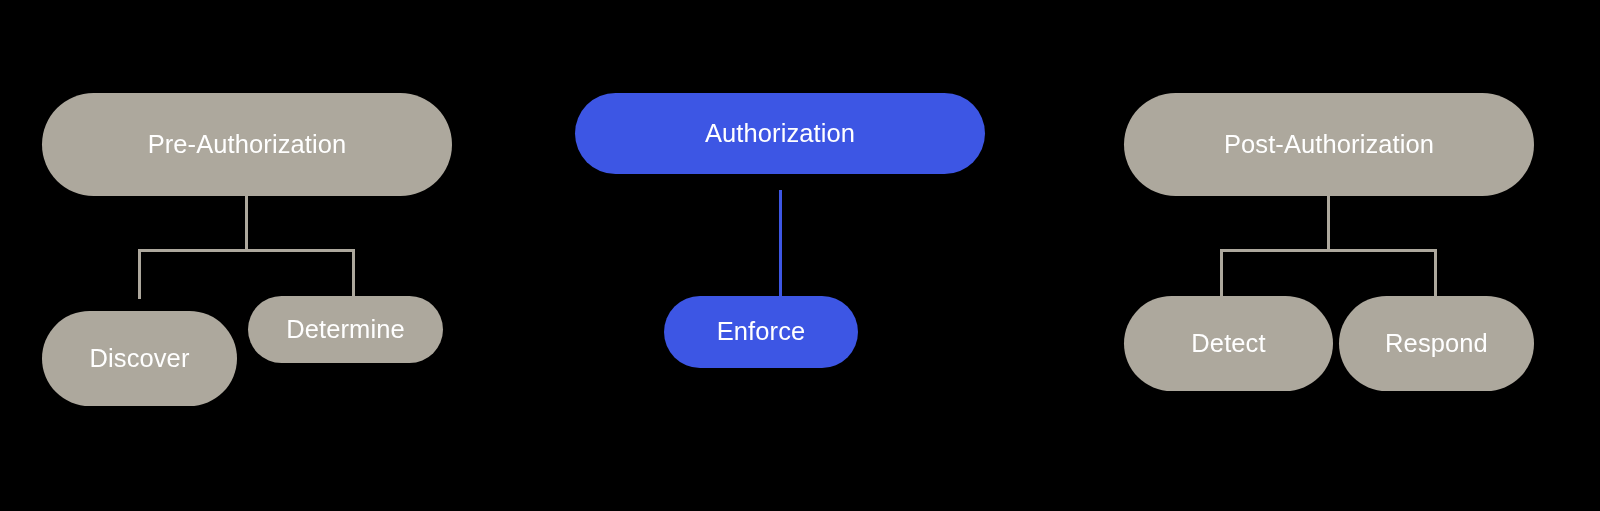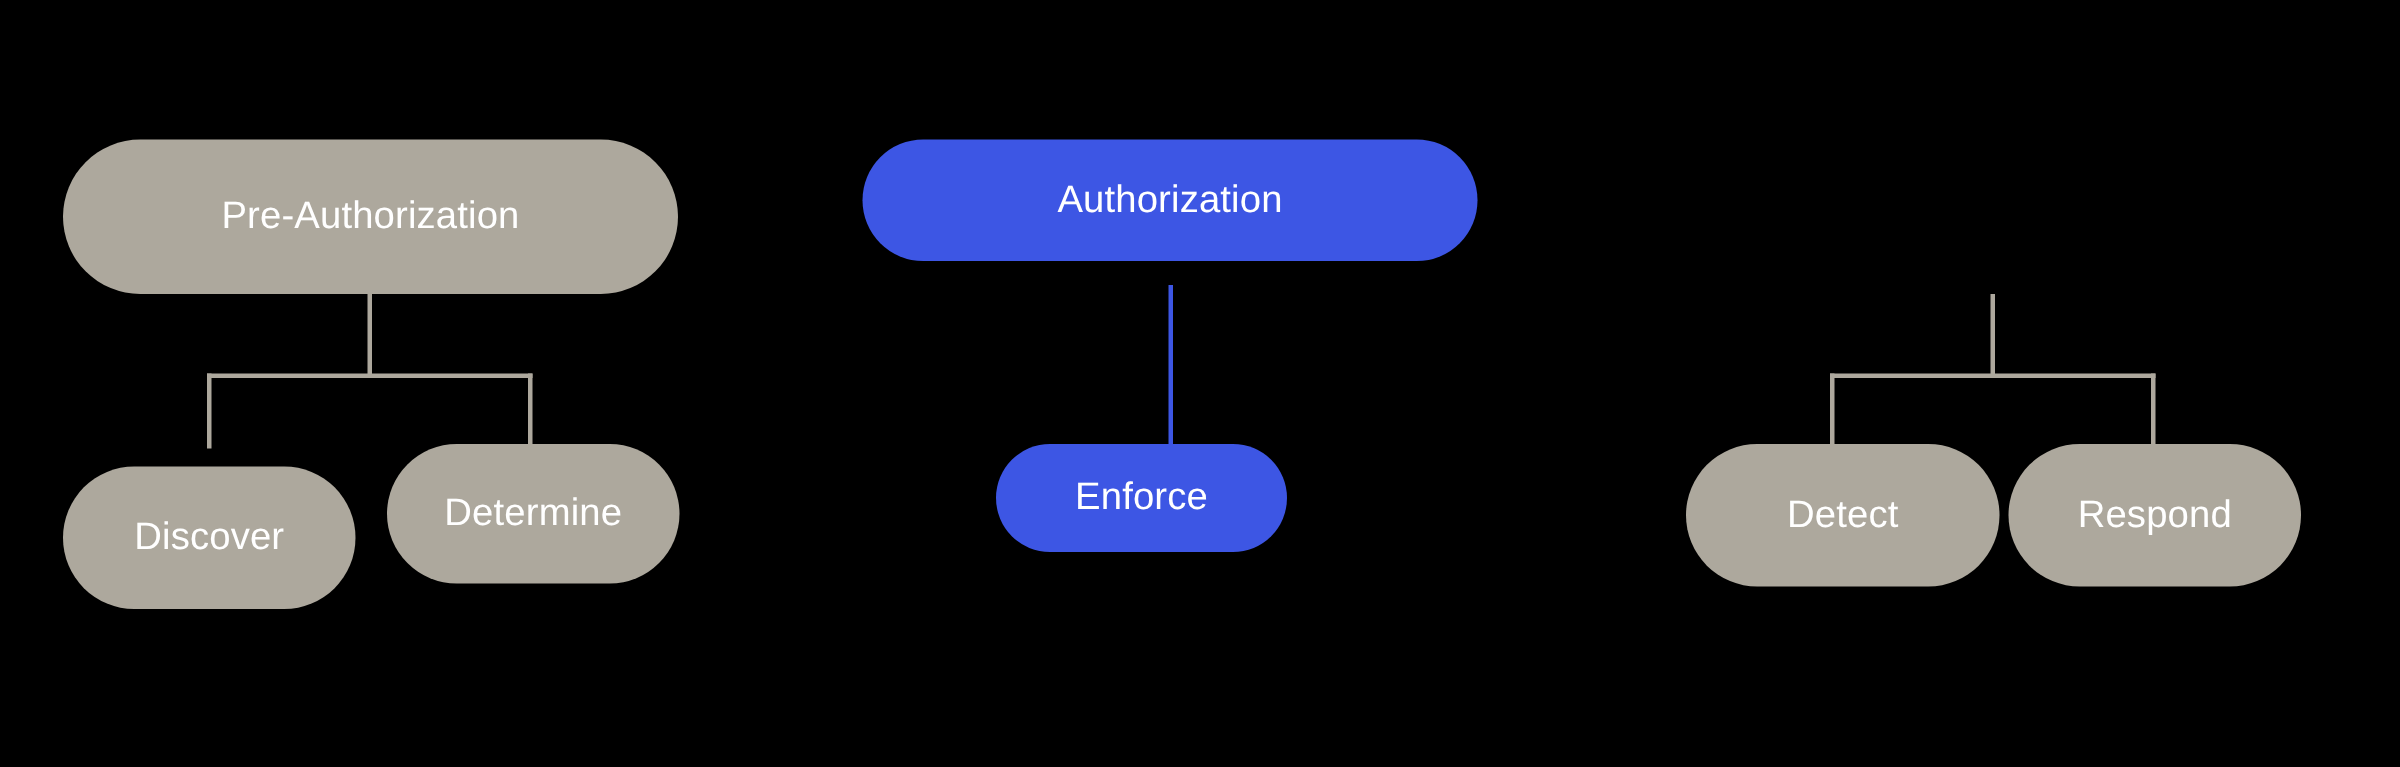--- a/index.html
+++ b/index.html
@@ -69,21 +69,21 @@
     <div class="conn v" style="left:352px; top:249px; height:50px;"></div>
 
     <div class="pill gray parent" style="left:42px; top:93px; width:410px; height:103px;">
       <span>Pre-Authorization</span>
     </div>
 
     <div class="pill gray child" style="left:42px; top:311px; width:195px; height:95px;">
       <span>Discover</span>
     </div>
 
-    <div class="pill gray child" style="left:258px; top:296px; width:195px; height:93px;">
+    <div class="pill gray child" style="left:248px; top:296px; width:195px; height:67px;">
       <span>Determine</span>
     </div>
   </div>
 
   <div class="group">
 
     <div class="conn blue v" style="left:779px; top:190px; height:110px;"></div>
 
     <div class="pill blue parent" style="left:575px; top:93px; width:410px; height:81px;">
       <span>Authorization</span>
@@ -94,20 +94,23 @@
     </div>
   </div>
 
   <div class="group">
 
     <div class="conn v" style="left:1327px; top:196px; height:56px;"></div>
     <div class="conn h" style="left:1220px; top:249px; width:217px;"></div>
     <div class="conn v" style="left:1220px; top:249px; height:50px;"></div>
     <div class="conn v" style="left:1434px; top:249px; height:50px;"></div>
 
+    <div class="pill gray parent" style="left:1124px; top:93px; width:410px; height:103px;">
+      <span>Post-Authorization</span>
+    </div>
 
     <div class="pill gray child" style="left:1124px; top:296px; width:209px; height:95px;">
       <span>Detect</span>
     </div>
 
     <div class="pill gray child" style="left:1339px; top:296px; width:195px; height:95px;">
       <span>Respond</span>
     </div>
   </div>
 

